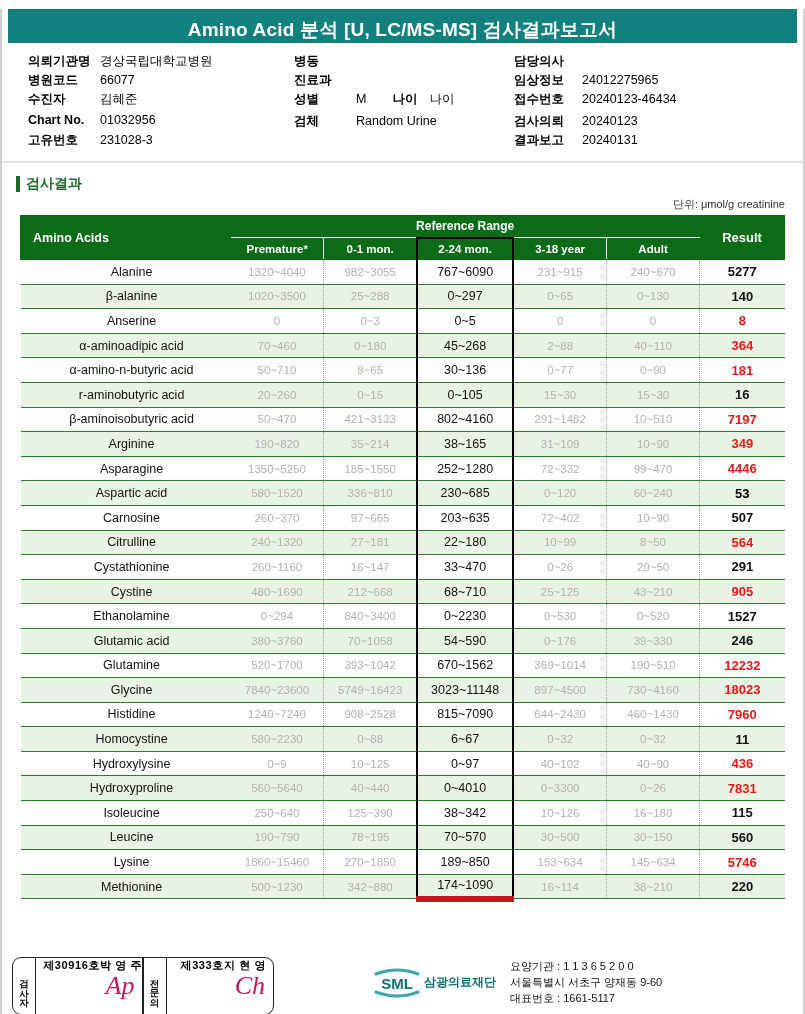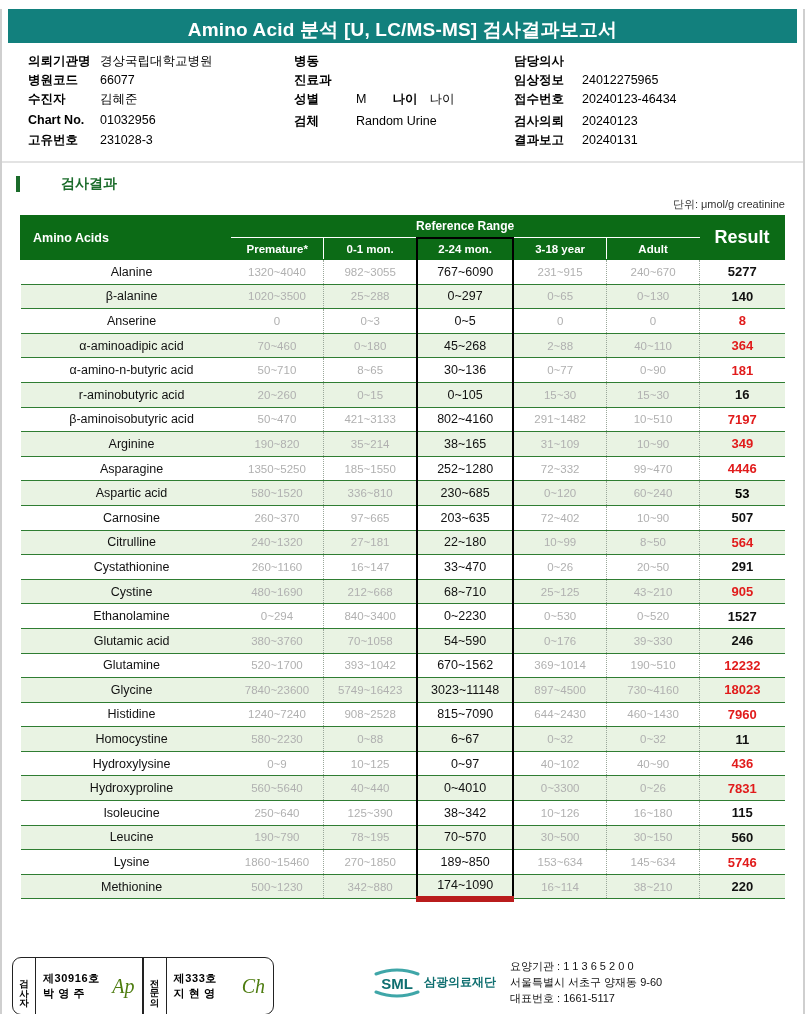--- a/index.html
+++ b/index.html
@@ -70,21 +70,21 @@
   .section-head {
     margin: 12px 0 0 14px;
     display: flex;
     align-items: center;
     gap: 6px;
   }
   .section-bar {
     width: 4px; height: 16px; background: #1a6b2a;
   }
   .section-title {
-    color: #1a6b2a; font-weight: bold; font-size: 14px; margin-left: 35px;
+    color: #1a6b2a; font-weight: bold; font-size: 14px;
   }
   .unit-line {
     text-align: right;
     margin: 4px 18px 3px 0;
     font-size: 11px;
     color: #333;
   }
 
   
   .tbl-wrap { margin: 0 18px 0 18px; }
@@ -105,21 +105,21 @@
     height: 22px;
     border: 1px solid #0c6b16;
   }
   thead th.name-head {
     text-align: left;
     padding-left: 12px;
     font-size: 12.5px;
   }
   thead th.refgroup { border-bottom: 1px solid #ffffff; }
   thead th.sub { border-left: 1px solid #ffffff; border-right: 1px solid #ffffff; font-size: 11.5px;}
-  thead th.result-head { font-size: 18px; }
+  thead th.result-head { font-size: 13px; }
 
   tbody tr { height: 24.6px; }
   tbody tr.alt { background: #e9f3e3; }
   tbody tr { background: #ffffff; }
   tbody td {
     border-top: 1px solid #2f7d32;
     border-bottom: 1px solid #2f7d32;
     text-align: center;
     height: 24.6px;
   }
@@ -180,37 +180,37 @@
     width: 22px;
     display: flex; align-items: center; justify-content: center;
     font-size: 9.5px; font-weight: bold;
     line-height: 1.05;
     writing-mode: vertical-rl;
     letter-spacing: 0px;
   }
   .stamp-body {
     flex: 1;
     border-left: 1.2px solid #222;
-    display: flex; flex-direction: column;
+    display: flex; flex-direction: row;
     justify-content: center;
     padding-left: 7px;
     position: relative;
   }
   .stamp-body .ln {
     font-size: 11px; font-weight: bold; line-height: 1.35;
     letter-spacing: 0.6px;
   }
   .sign {
     position: absolute;
     right: 8px; top: 50%;
     transform: translateY(-50%);
     font-family: "Liberation Serif", "DejaVu Serif", serif;
     font-style: italic;
-    font-size: 20px;
-    color: #4d7c0f;
+    font-size: 26px;
+    color: #be185d;
   }
   .stamp-divider { width: 1.2px; background: #222; }
 
   .lab-info {
     position: absolute;
     left: 368px; top: 8px;
     display: flex; align-items: center; gap: 8px;
   }
   .sml-logo {
     display: flex; align-items: center; 

